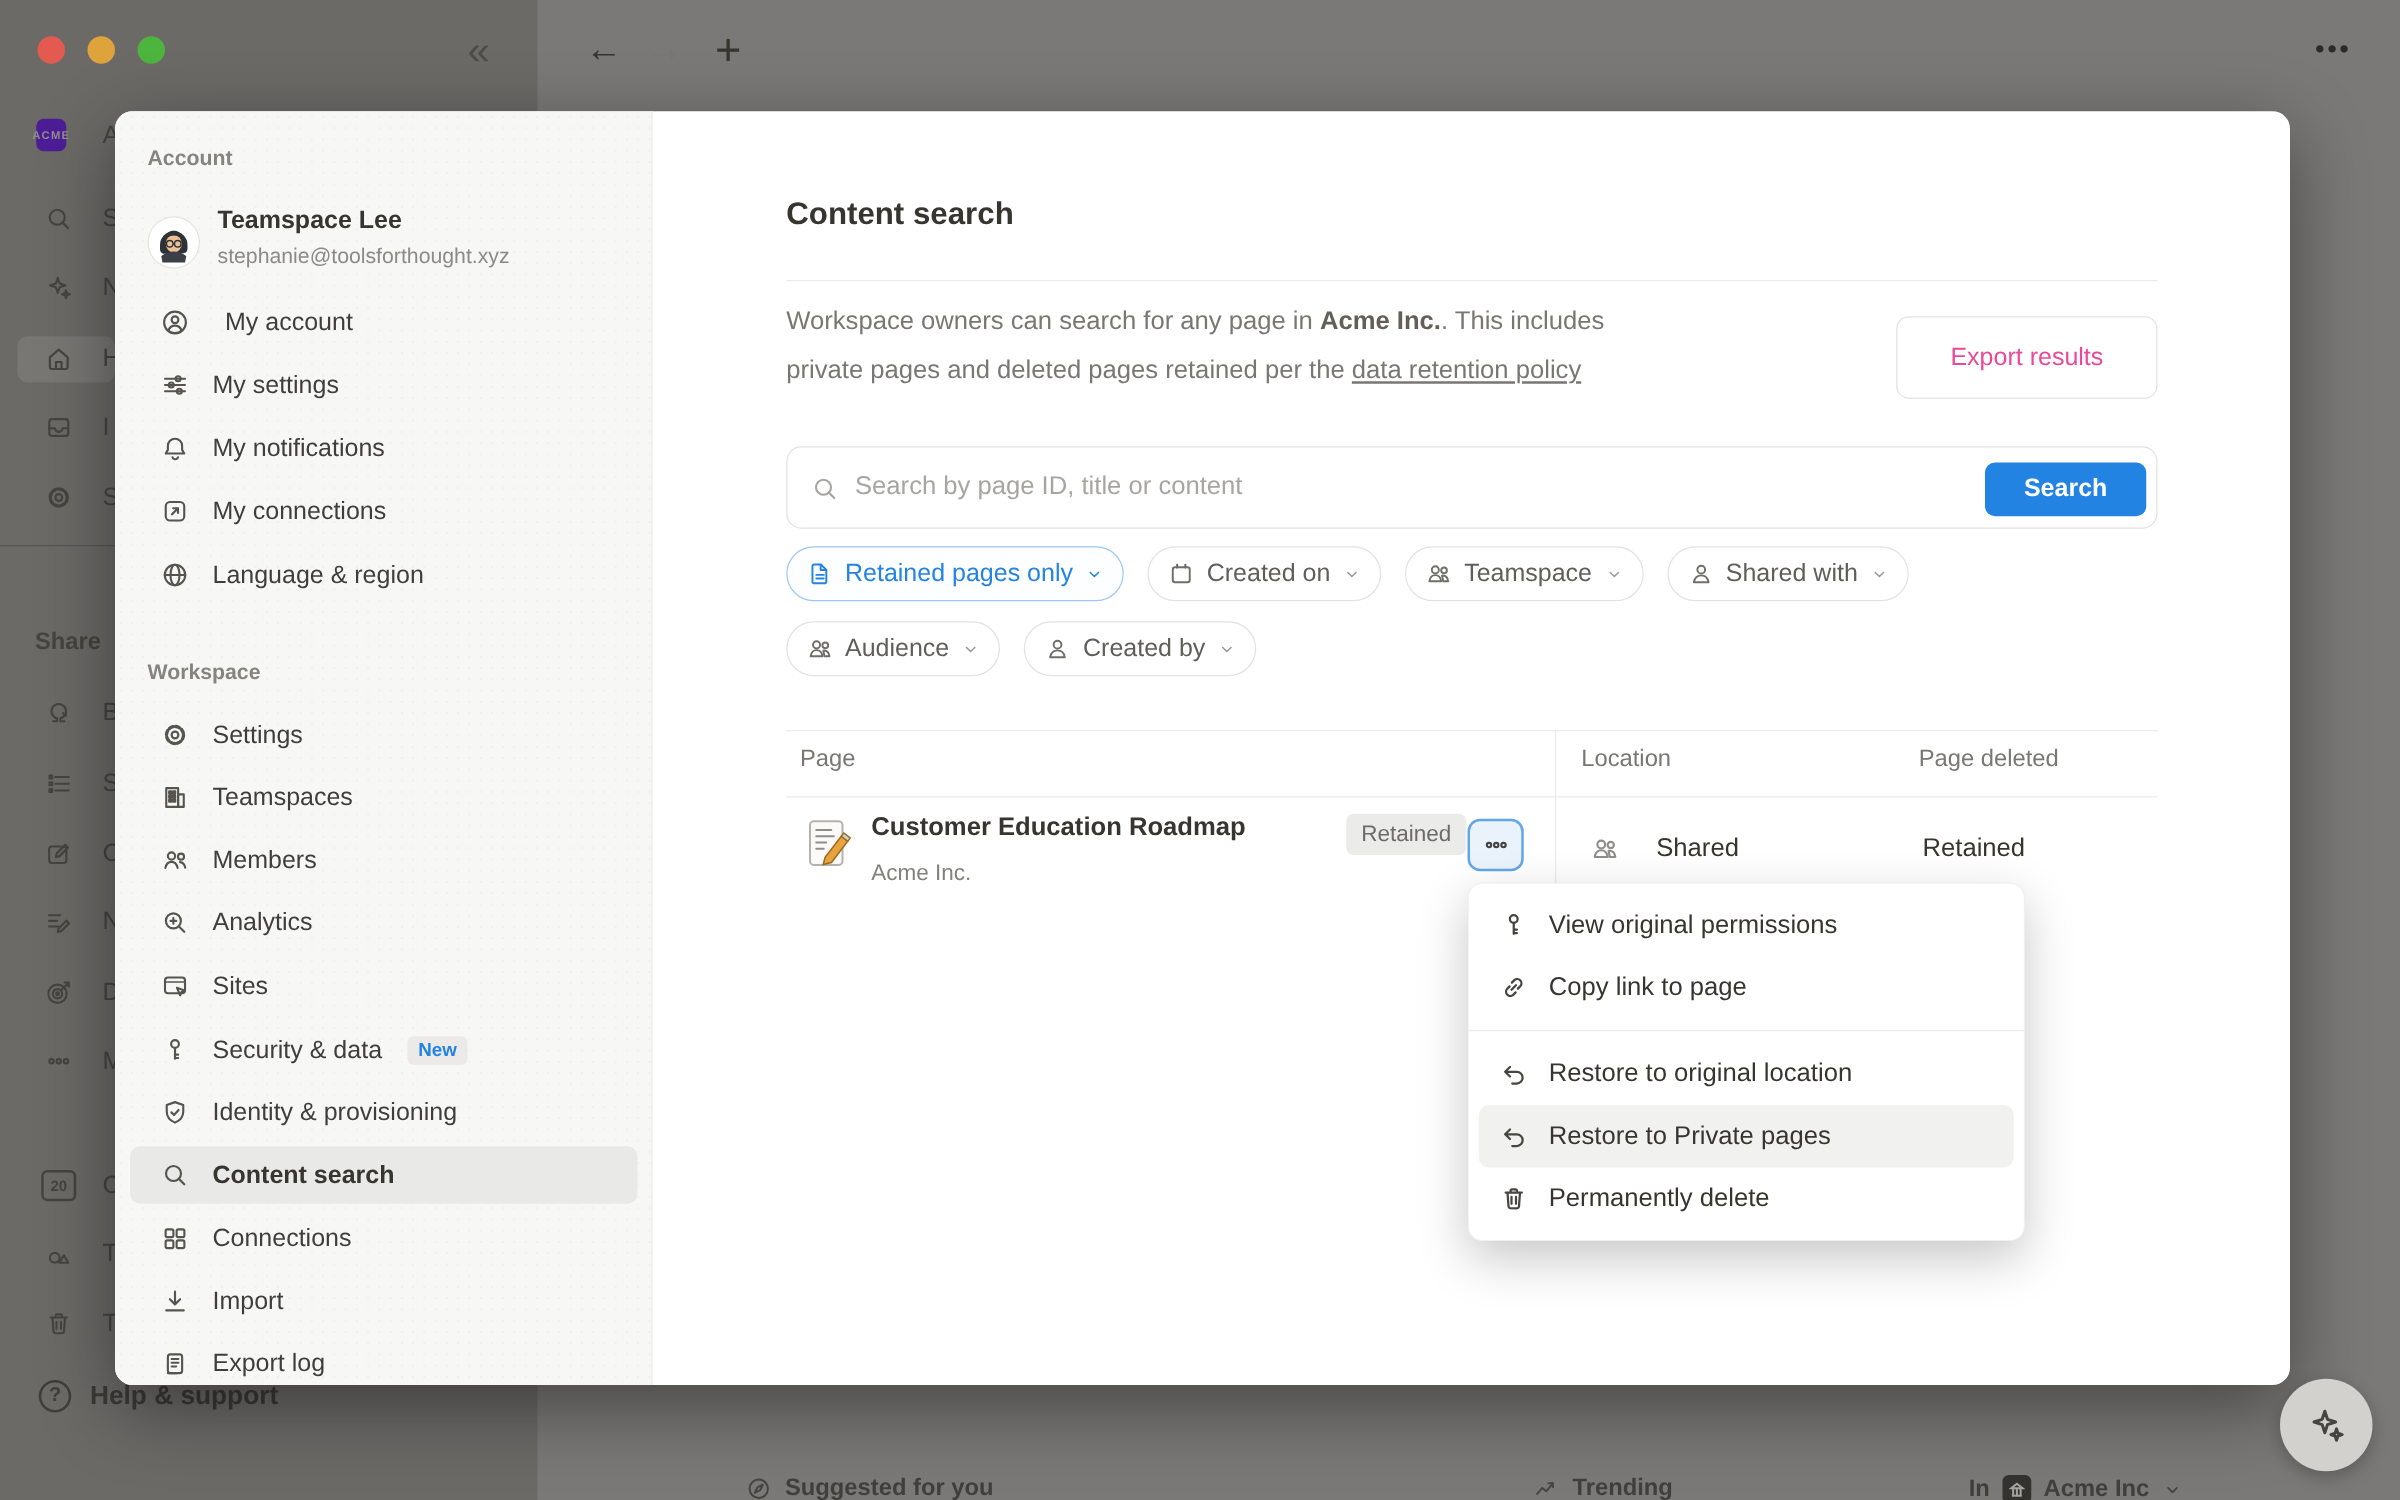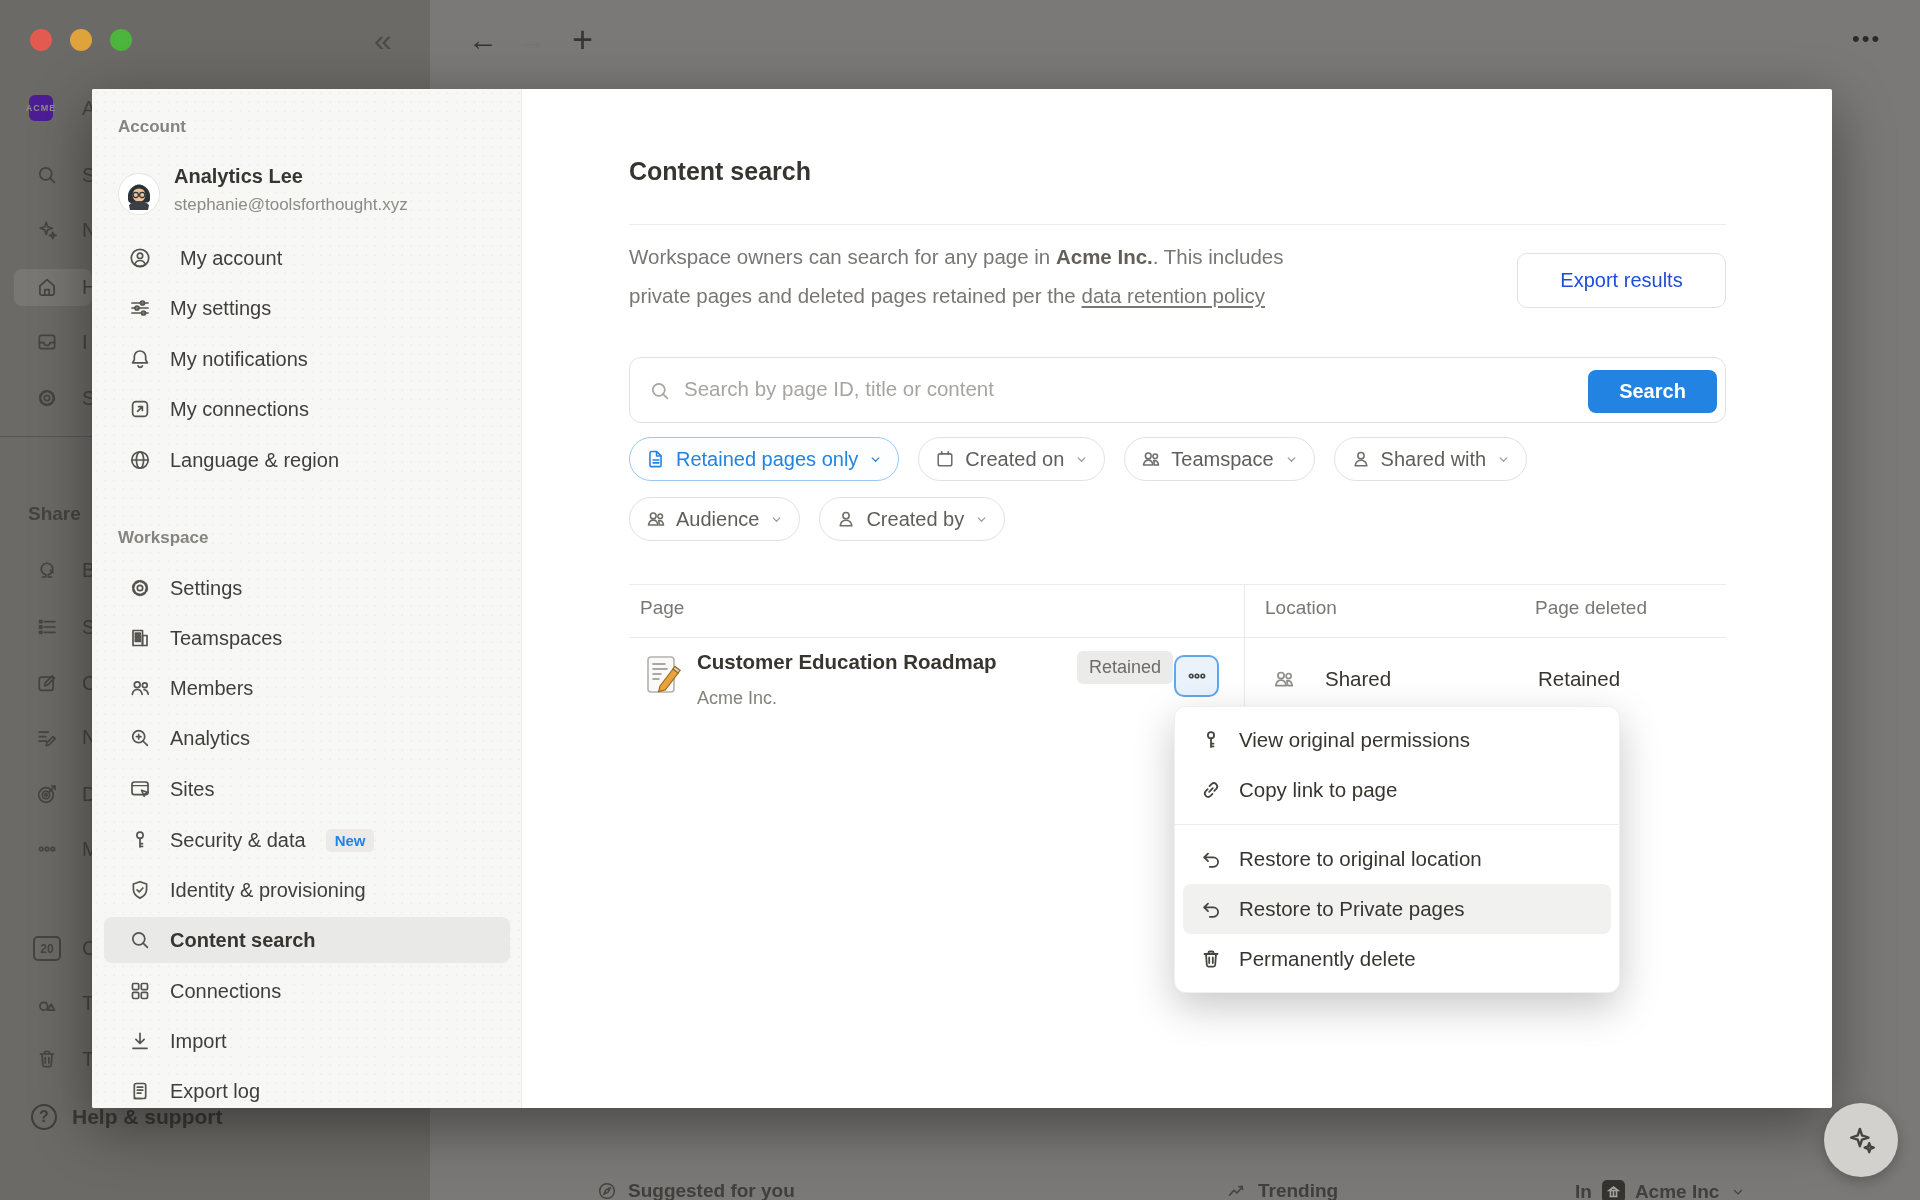--- a/index.html
+++ b/index.html
@@ -25,21 +25,21 @@
     font-size:12px;font-weight:700;display:flex;align-items:center;justify-content:center;}
   .helpq{position:absolute;left:31px;top:1104px;width:26px;height:26px;border:2.2px solid #3f3e3a;border-radius:50%;color:#3f3e3a;
     font-size:16px;font-weight:700;display:flex;align-items:center;justify-content:center;}
   .help-lbl{position:absolute;left:72px;top:1105px;color:#3b3a36;font-size:21px;font-weight:600;}
   .foot-item{position:absolute;top:1180px;display:flex;align-items:center;gap:10px;color:#403f3b;font-size:19px;font-weight:600;}
   .ai-btn{position:absolute;left:1824px;top:1103px;width:74px;height:74px;border-radius:50%;background:#d3d1cd;
     display:flex;align-items:center;justify-content:center;box-shadow:0 4px 14px rgba(0,0,0,.25);z-index:40;}
   .ai-btn .ic{width:34px;height:34px;}
 
   
-  .modal{position:absolute;left:92px;top:89px;width:1740px;height:1019px;background:#fff;border-radius:2px;
+  .modal{position:absolute;left:92px;top:89px;width:1740px;height:1019px;background:#fff;border-radius:14px;
     box-shadow:0 18px 60px rgba(0,0,0,.42);z-index:10;overflow:hidden;}
   .mnav{position:absolute;left:0;top:0;width:430px;height:100%;background:#f7f7f5;border-right:1px solid #ededeb;
     background-image:radial-gradient(#efefec 1px,transparent 1px);background-size:9px 9px;}
   .mnav .hdr{position:absolute;left:26px;color:#85847f;font-size:17px;font-weight:600;}
   .profile{position:absolute;left:0;top:75px;width:430px;height:60px;}
   .avatar{position:absolute;left:27px;top:10px;width:40px;height:40px;border-radius:50%;overflow:hidden;background:#fff;box-shadow:0 0 0 1px rgba(0,0,0,.08);}
   .pname{position:absolute;left:82px;top:1px;color:#37352f;font-size:20px;font-weight:700;}
   .pemail{position:absolute;left:82px;top:31px;color:#8b8a85;font-size:17px;}
   .nrow{position:absolute;left:12px;width:406px;height:46px;border-radius:8px;display:flex;align-items:center;gap:18px;padding-left:24px;cursor:pointer;}
   .nrow .ic{stroke:#55544e;flex:0 0 24px;}
@@ -48,22 +48,22 @@
   .nrow.sel .nlbl{font-weight:700;color:#37352f;}
   .newb{background:#eceae8;color:#2383e2;font-size:15px;font-weight:600;border-radius:5px;padding:3px 9px;margin-left:2px;}
 
   
   .mm{position:absolute;left:430px;top:0;right:0;bottom:0;}
   .title{position:absolute;left:107px;top:68px;color:#37352f;font-size:25px;font-weight:700;}
   .hline{position:absolute;left:107px;width:1097px;height:1px;background:#ebebea;}
   .desc{position:absolute;left:107px;top:148px;width:760px;color:#787774;font-size:20.5px;line-height:39px;}
   .desc b{color:#635f58;font-weight:700;}
   .desc a{color:#787774;text-decoration:underline;text-underline-offset:3px;cursor:pointer;}
-  .export{position:absolute;left:995px;top:164px;width:209px;height:55px;background:#fff;border:1px solid #e3e2e0;border-radius:10px;
-    color:#1d4ed8;font-size:20px;display:flex;align-items:center;justify-content:center;cursor:pointer;}
+  .export{position:absolute;left:995px;top:164px;width:209px;height:66px;background:#fff;border:1px solid #e3e2e0;border-radius:10px;
+    color:#ec4899;font-size:20px;display:flex;align-items:center;justify-content:center;cursor:pointer;}
   .sbar{position:absolute;left:107px;top:268px;width:1097px;height:66px;border:1px solid #e3e2e0;border-radius:12px;background:#fff;}
   .sbar .ic{position:absolute;left:18px;top:21px;stroke:#a6a5a1;}
   .sph{position:absolute;left:54px;top:19px;color:#a6a5a1;font-size:20.5px;}
   .sbtn{position:absolute;right:8px;top:12px;width:129px;height:43px;background:#2383e2;border-radius:8px;color:#fff;
     font-size:20px;font-weight:700;display:flex;align-items:center;justify-content:center;cursor:pointer;}
   .chips{position:absolute;left:107px;display:flex;gap:19px;}
   .chip{height:44px;border:1px solid #e3e2e0;border-radius:22px;background:#fff;display:flex;align-items:center;gap:9px;
     padding:0 14px 0 15px;color:#5f5e5b;font-size:20px;cursor:pointer;white-space:nowrap;}
   .chip .ic{width:22px;height:22px;stroke:#6f6e6a;}
   .chip .chev{width:17px;height:17px;stroke:#9b9a97;}
@@ -413,21 +413,21 @@
             <circle cx="20" cy="20" r="20" fill="#ffffff"></circle>
             <path d="M9 22a11 11 0 0 1 22 0v3c0 2-1.2 3.4-3 3.6l-16 .4c-2-.2-3-1.8-3-4z" fill="#2d3237"></path>
             <ellipse cx="20" cy="21" rx="6.4" ry="7" fill="#ecc193"></ellipse>
             <path d="M12.5 17c1.5-4.5 4-6.5 7.5-6.5s6 2 7.5 6.5c-2.5-1.8-5-2.6-7.5-2.6s-5 .8-7.5 2.6z" fill="#2d3237"></path>
             <circle cx="16.8" cy="21" r="2.6" fill="none" stroke="#2d3237" stroke-width="1.1"></circle>
             <circle cx="23.2" cy="21" r="2.6" fill="none" stroke="#2d3237" stroke-width="1.1"></circle>
             <path d="M19.4 21h1.2" stroke="#2d3237" stroke-width="1.1"></path>
             <path d="M10 31c2.8-2.6 6.2-3.9 10-3.9s7.2 1.3 10 3.9l-1 5H11z" fill="#3a4046"></path>
           </svg>
         </div>
-        <div class="pname">Analytics Lee</div>
+        <div class="pname">Teamspace Lee</div>
         <div class="pemail">stephanie@toolsforthought.xyz</div>
       </div>
 
       <div class="nrow" style="top:146px;gap:28px;">
         <svg class="ic">
             <use href="#i-user"></use>
           </svg>
         <span class="nlbl">My account</span>
       </div>
       <div class="nrow" style="top:196px;">

